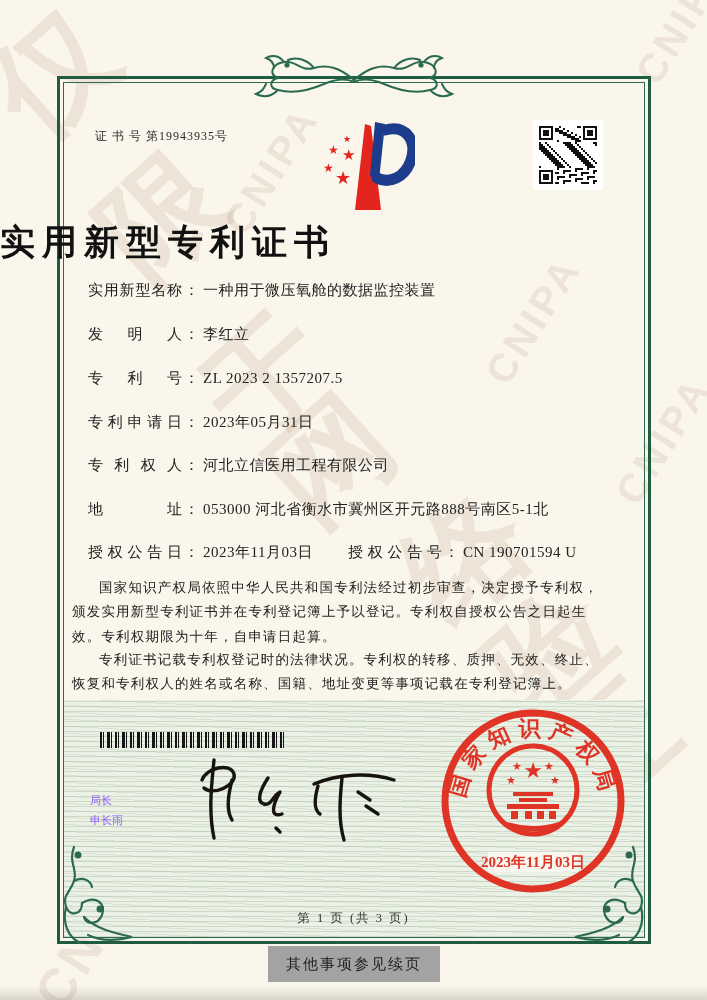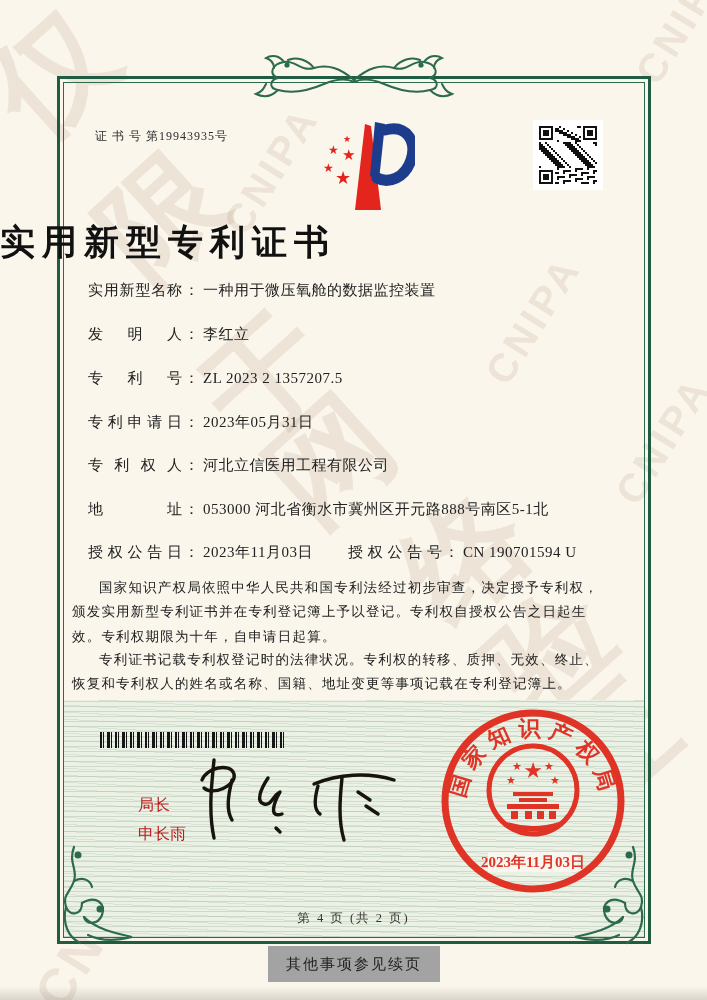--- a/index.html
+++ b/index.html
@@ -49,21 +49,21 @@
   
   .barcode { position:absolute; left:100px; top:732px; width:186px; height:16px;
     background:repeating-linear-gradient(90deg,
       #151515 0 2px, transparent 2px 3px,
       #151515 3px 4px, transparent 4px 7px,
       #151515 7px 10px, transparent 10px 11px,
       #151515 11px 12px, transparent 12px 15px);
   }
   .official-block { position:absolute; left:90px; top:791px;
     font-family:"Liberation Sans","DejaVu Sans",sans-serif;
-    font-size:16px; color:#b91c1c; line-height:1.8;margin-left:48px; }
+    font-size:11px; color:#8b5cf6; line-height:1.8; }
   .signature { position:absolute; left:192px; top:750px; }
   .seal { position:absolute; left:438px; top:706px; }
   .page-indicator { position:absolute; left:0; top:910px; width:100%; text-align:center;
                     font-size:12.5px; color:#333; letter-spacing:2px; }
   .cont-box { position:absolute; left:268px; top:946px; width:172px; height:36px;
               background:#a3a3a3; display:flex; align-items:center; justify-content:center; }
   .cont-note { font-size:15px; color:#222; letter-spacing:2px; }
   .page-edge { position:absolute; left:0; bottom:0; width:100%; height:14px;
                background:linear-gradient(180deg, rgba(0,0,0,0) 0%, rgba(120,115,105,0.25) 100%); }
   
@@ -494,20 +494,20 @@
       <rect x="-22" y="21" width="7" height="8"></rect>
       <rect x="-8" y="21" width="7" height="8"></rect>
       <rect x="4" y="21" width="7" height="8"></rect>
       <rect x="16" y="21" width="7" height="8"></rect>
       <path d="M-26,32 Q0,40 26,32 L24,38 Q0,45 -24,38 Z"></path>
     </g>
     <rect x="50" y="146" width="90" height="20" fill="#fbf8f0"></rect>
     <text x="95" y="161" font-size="15" font-weight="bold" fill="#e02619" text-anchor="middle">2023年11月03日</text>
   </svg>
 
-  <div class="page-indicator">第 4 页 (共 2 页)</div>
+  <div class="page-indicator">第 1 页 (共 3 页)</div>
 
   <div class="cont-box">
     <span class="cont-note">其他事项参见续页</span>
   </div>
 
   <div class="page-edge"></div>
 </div>
 
 </body></html>

